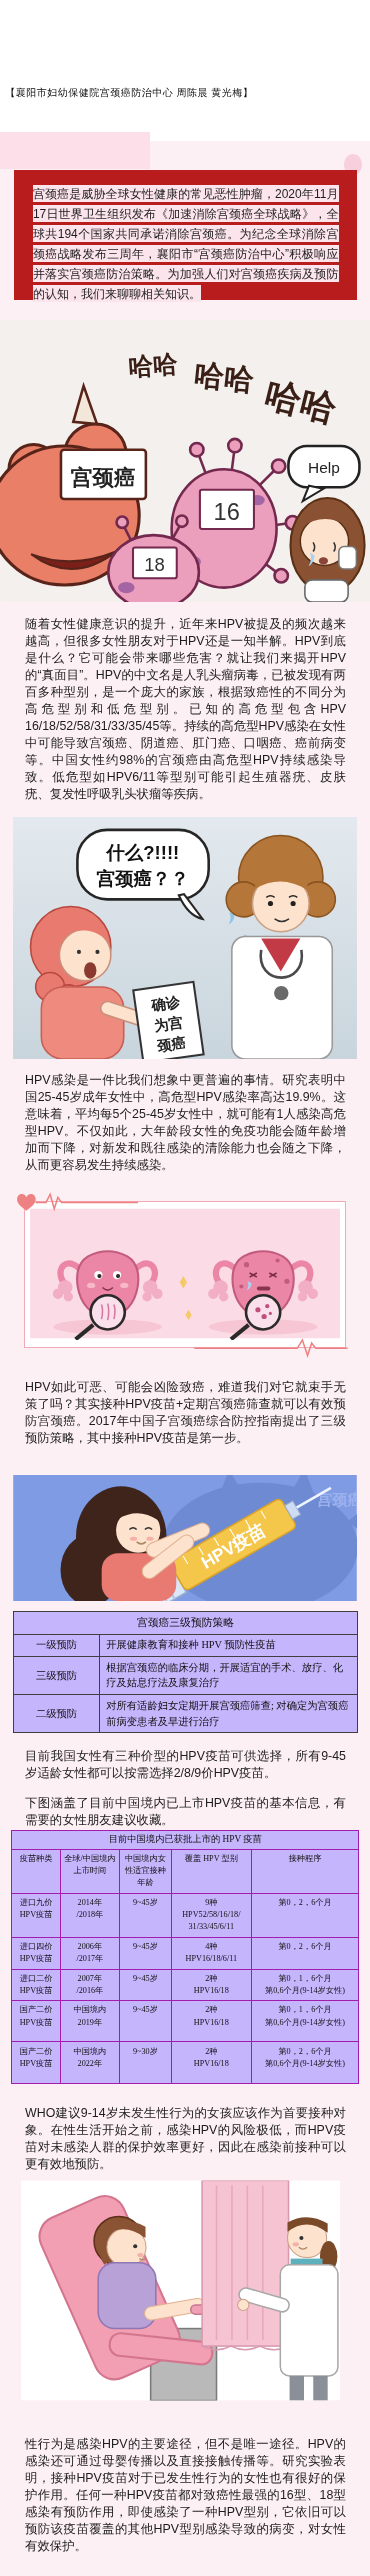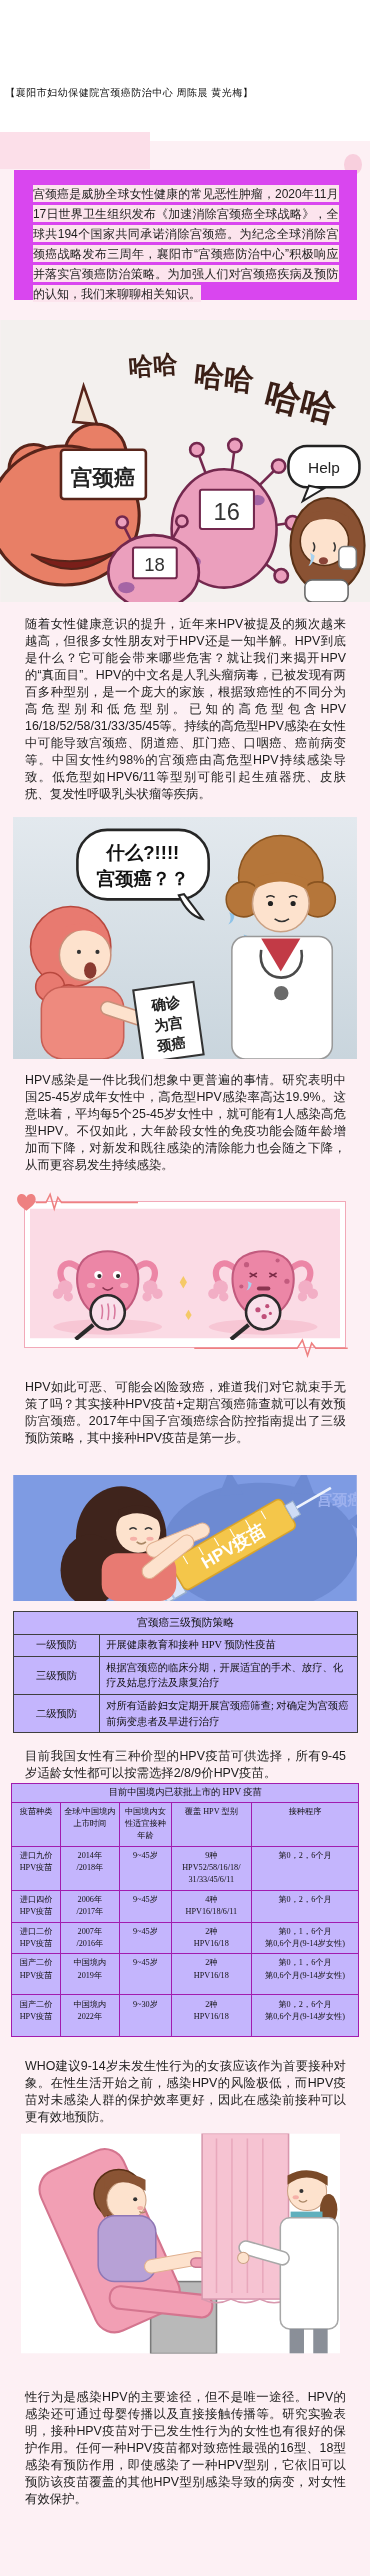--- a/index.html
+++ b/index.html
@@ -8,21 +8,21 @@
   body { width:371px; font-family:"Liberation Sans", sans-serif; color:#1d1d1d; }
   .page { position:relative; width:371px; height:3471px; background:#ffffff; overflow:hidden; }
 
   .byline { position:absolute; top:86px; left:5.2px; font-size:10px; letter-spacing:0.5px; color:#111; }
 
   .pink-bg { position:absolute; top:141px; left:0; width:371px; height:3293px; background:#fdf0f4; }
 
   .deco-rect { position:absolute; top:-9.3px; left:0; width:150px; height:37px; background:#fcdfe9; }
   .deco-circle { position:absolute; top:13.4px; right:9.3px; width:17.5px; height:20.6px; border-radius:50%; background:#f8cfdd; }
 
-  .intro-card { position:relative; margin:29px 14px 0 14.4px; height:130px; background:#d946ef; padding:13.4px 18.5px 0 18.5px; }
+  .intro-card { position:relative; margin:29px 14px 0 14.4px; height:130px; background:#b91c1c; padding:13.4px 18.5px 0 18.5px; }
   .intro-card p { font-size:12px; line-height:20px; text-align:justify; }
   .hl { background:#fce4ed; padding:1.5px 0; -webkit-box-decoration-break:clone; box-decoration-break:clone; }
 
   .para { margin:0 25px; font-size:12.4px; line-height:17px; text-align:justify; color:#1c1c1c; }
   .p-hpv { margin-top:14px; }
   .p-rate { margin-top:13px; }
   .p-strategy { margin-top:31px; }
   .p-types { margin-top:14.4px; }
   .p-note { margin-top:13px; }
   .p-who { margin-top:21.6px; }
@@ -314,20 +314,21 @@
         <td>根据宫颈癌的临床分期，开展适宜的手术、放疗、化疗及姑息疗法及康复治疗</td>
       </tr>
       <tr>
         <td class="lvl">二级预防</td>
         <td>对所有适龄妇女定期开展宫颈癌筛查; 对确定为宫颈癌前病变患者及早进行治疗</td>
       </tr>
     </tbody>
       </table>
 
     <p class="para p-types">目前我国女性有三种价型的HPV疫苗可供选择，所有9-45岁适龄女性都可以按需选择2/8/9价HPV疫苗。</p>
+    <p class="para p-note">下图涵盖了目前中国境内已上市HPV疫苗的基本信息，有需要的女性朋友建议收藏。</p>
 
     <table class="tbl-vaccines">
       <tbody>
           <tr>
             <th class="ttl" colspan="5">目前中国境内已获批上市的 HPV 疫苗</th>
           </tr>
       <tr>
         <th style="width:14%">疫苗种类</th>
         <th style="width:17%">全球/中国境内上市时间</th>
         <th style="width:15%">中国境内女性适宜接种年龄</th>

